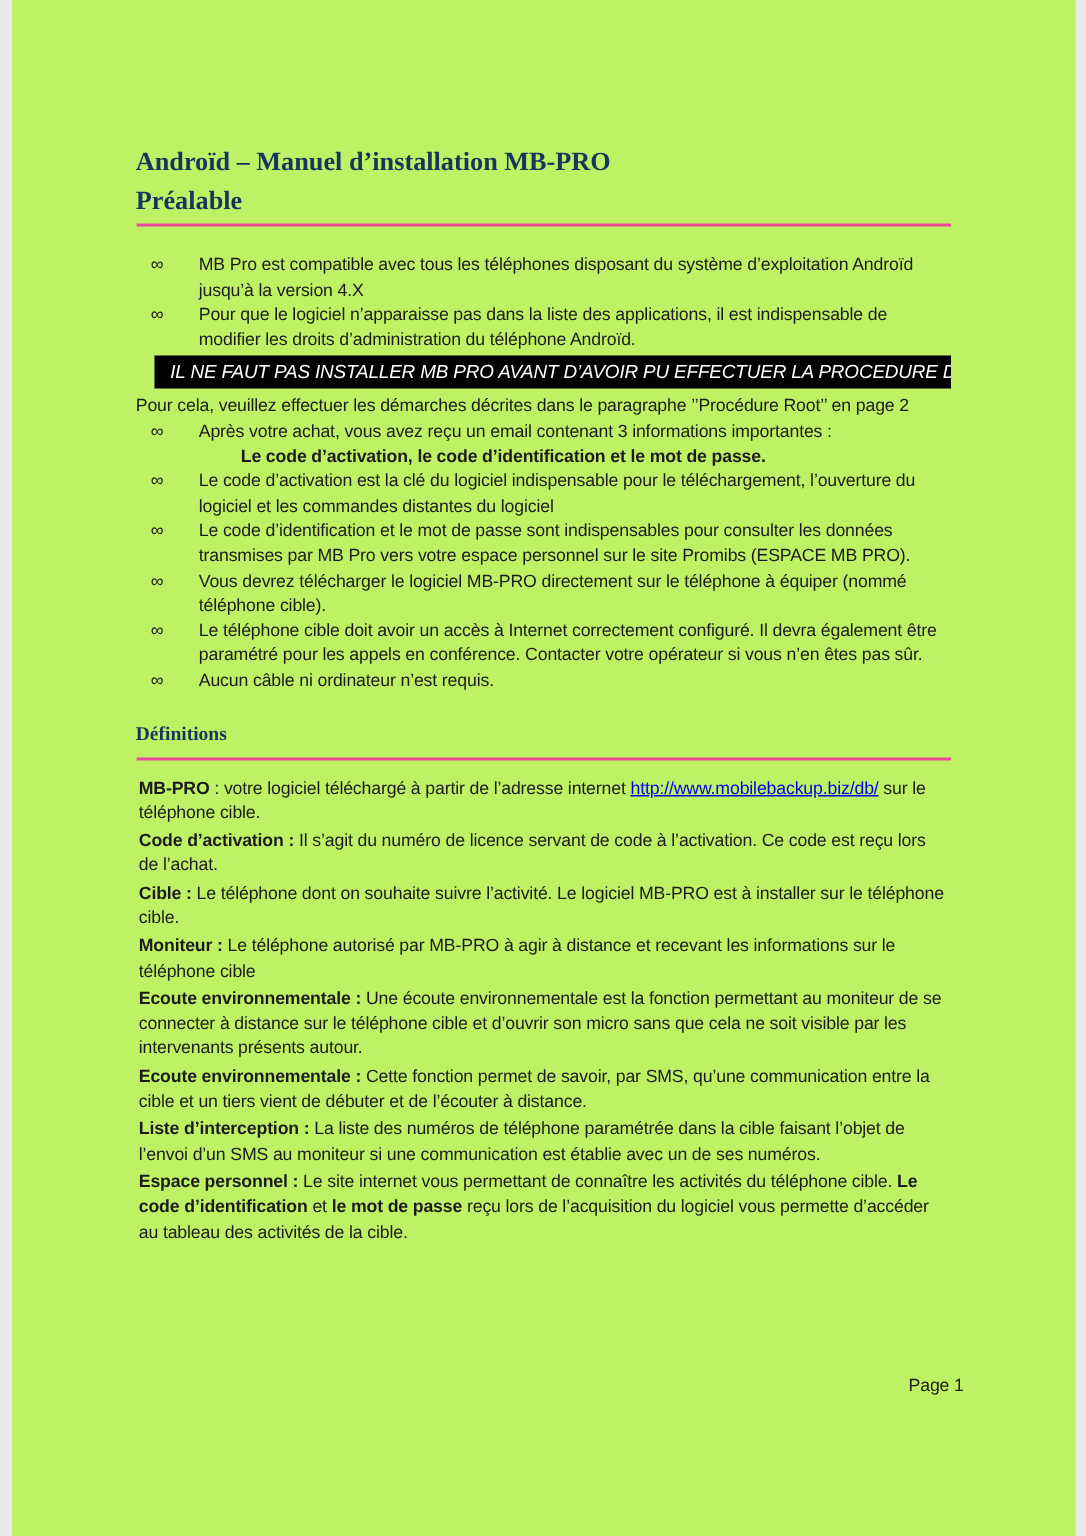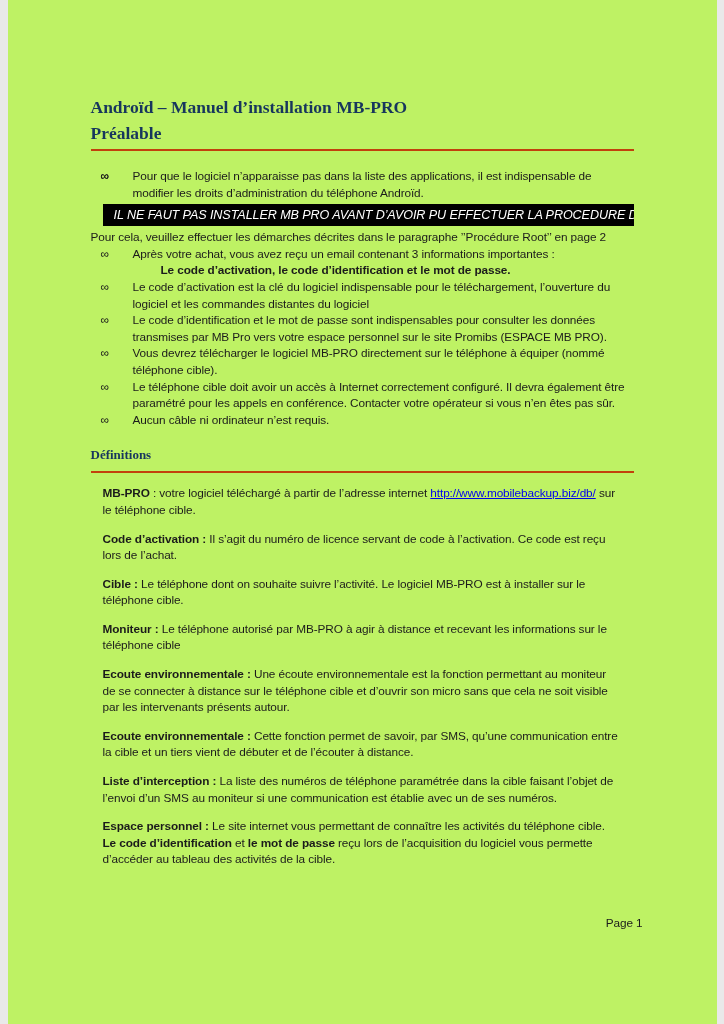--- a/index.html
+++ b/index.html
@@ -9,58 +9,59 @@
     font-family:"Liberation Sans","DejaVu Sans",sans-serif;
     color:#1b1b1b;
     font-size:11.8px;line-height:16.6px;letter-spacing:-0.1px;
   }
   .content{position:absolute;top:0;left:0;right:0;padding:94px 83px 0 83px;}
   .doc-title{
     font-family:"Liberation Serif","DejaVu Serif",serif;
     color:#17365D;font-weight:bold;font-size:17.5px;line-height:26px;
     letter-spacing:0;margin:0;
   }
-  .ruled{border-bottom:2px solid #c2410c;padding-bottom:3px;}
+  .ruled{border-bottom:2px solid #ec4899;padding-bottom:3px;}
   .section-title{
     font-family:"Liberation Serif","DejaVu Serif",serif;
     color:#17365D;font-weight:bold;font-size:13px;line-height:26px;
     letter-spacing:0;margin:14px 0 0 0;
   }
   .bullets{margin-top:17px;}
   .bullet{position:relative;padding-left:42px;}
   .bullet .marker{position:absolute;left:10px;top:0;width:26px;font-size:12px;}
   .warning-bar{
     background:#000000;color:#ffffff;font-style:italic;
     font-size:12.6px;line-height:22px;height:22px;
     margin:3px 0 3px 12px;padding-left:11px;
     white-space:nowrap;overflow:hidden;
   }
   .warning-note{}
   .bold-center-line{font-weight:bold;margin-left:28px;}
   .defs{margin-top:10px;}
-  .def{margin:12px;}
+  .def{margin:2px;}
   .def b{letter-spacing:-0.1px;}
   a.doclink{color:#0000EE;text-decoration:underline;cursor:pointer;}
   .footer{
     position:absolute;top:915px;right:74px;font-size:11.8px;color:#1b1b1b;
   }
 </style>
 </head>
 <body>
 
 <div class="page">
   <div class="content">
 
     <h1 class="doc-title">Androïd – Manuel d’installation MB-PRO</h1>
     <h1 class="doc-title ruled">Préalable</h1>
 
     <div class="bullets">
 
       <div class="bullet">
         <span class="marker">∞</span>
+        <span>MB Pro est compatible avec tous les téléphones disposant du système d’exploitation Androïd jusqu’à la version 4.X</span>
       </div>
 
       <div class="bullet">
         <span class="marker">∞</span>
         <span>Pour que le logiciel n’apparaisse pas dans la liste des applications, il est indispensable de modifier les droits d’administration du téléphone Androïd.</span>
       </div>
 
       <div class="warning-bar">IL NE FAUT PAS INSTALLER MB PRO AVANT D’AVOIR PU EFFECTUER LA PROCEDURE DE ROOT.</div>
 
       <div class="warning-note">Pour cela, veuillez effectuer les démarches décrites dans le paragraphe ’’Procédure Root’’ en page 2</div>

